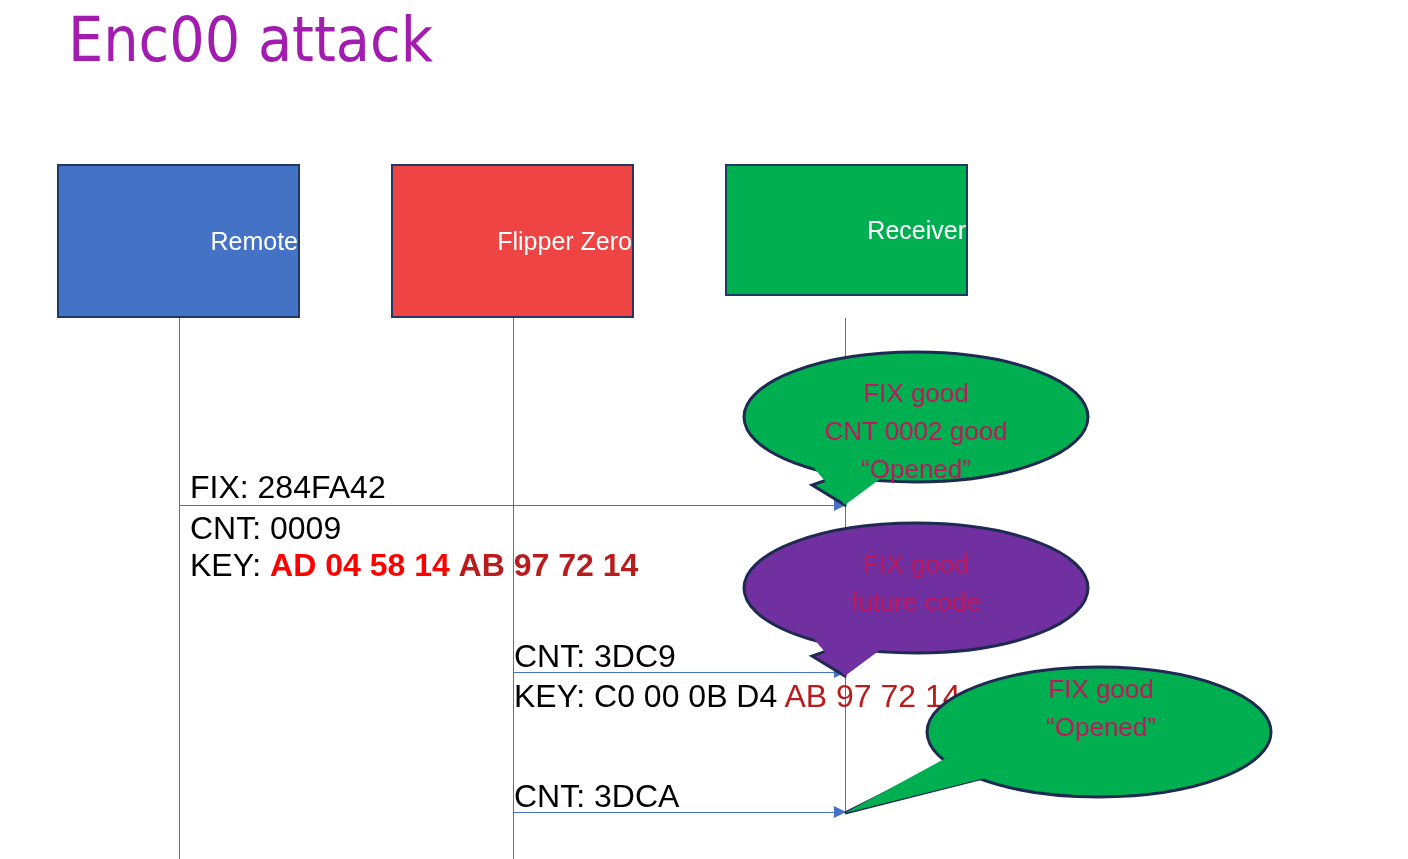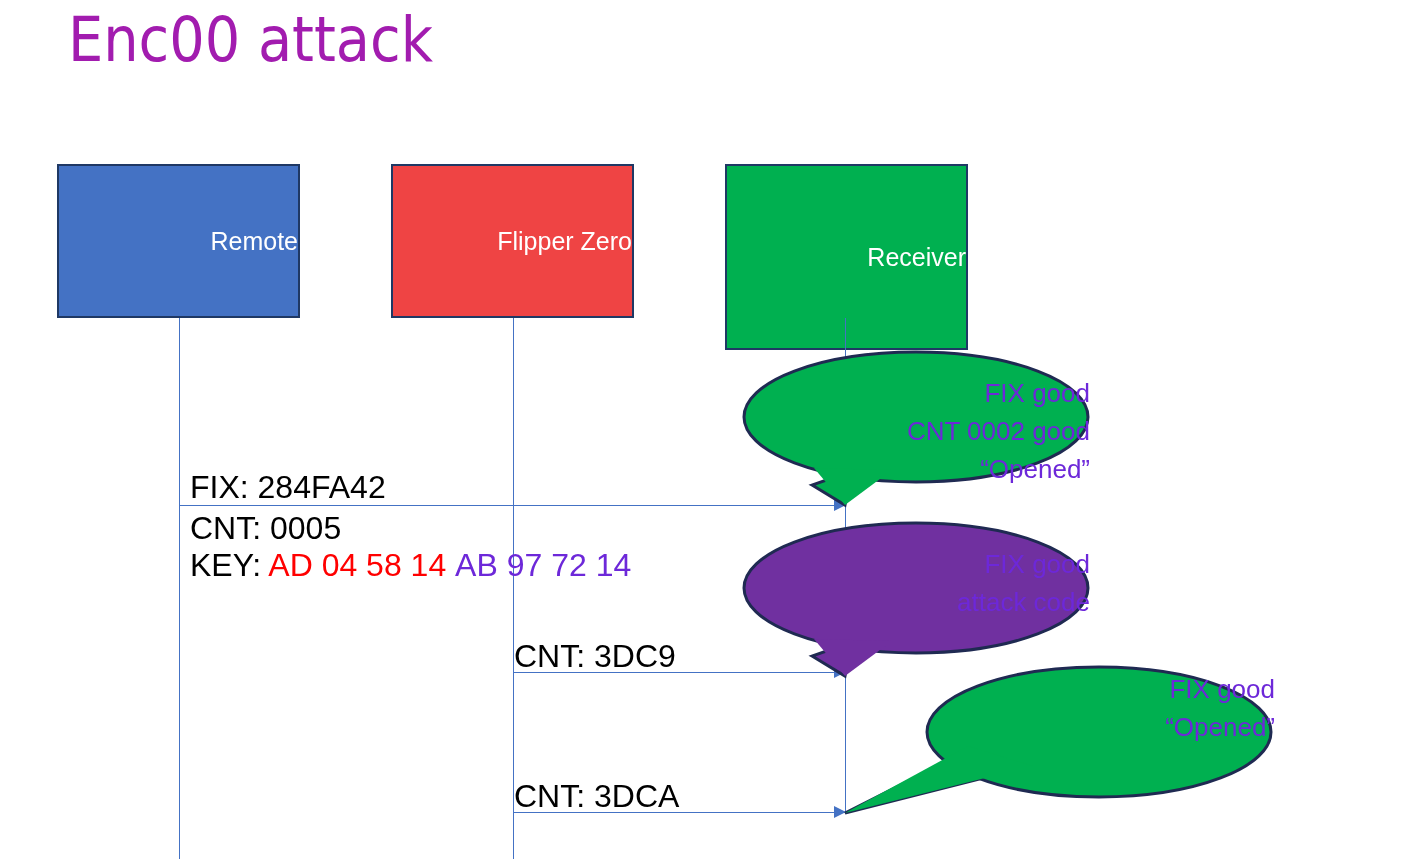--- a/index.html
+++ b/index.html
@@ -43,21 +43,21 @@
     align-items: center;
     justify-content: flex-end;
     color: #ffffff;
     font-size: 25px;
     line-height: 30px;
     font-weight: 400;
     text-align: center;
   }
   .actor-remote  { left: 57px;  top: 164px; width: 243px; height: 154px; background: #4472C4; }
   .actor-flipper { left: 391px; top: 164px; width: 243px; height: 154px; background: #ef4444; }
-  .actor-receiver{ left: 725px; top: 164px; width: 243px; height: 186px; background: #00B050; }
+  .actor-receiver{ left: 725px; top: 164px; width: 243px; height: 132px; background: #00B050; }
 
   
   .lifeline {
     position: absolute;
     width: 1px;
     background: #4472C4;
   }
   .lifeline-remote   { left: 179px; top: 318px; height: 541px; }
   .lifeline-flipper  { left: 513px; top: 318px; height: 541px; }
   .lifeline-receiver { left: 845px; top: 318px; height: 495px; }
@@ -85,22 +85,22 @@
 
   
   .msg-text {
     position: absolute;
     font-size: 32px;
     line-height: 34px;
     color: #000000;
     white-space: nowrap;
   }
   .red   { color: #FF0000; }
-  .green { color: #6d28d9; }
-  .bold  { font-weight: normal; }
+  .green { color: #b91c1c; }
+  .bold  { font-weight: bold; }
 
   .m1-fix { left: 190px; top: 470px; }
   .m1-cnt { left: 190px; top: 511px; }
   .m1-key { left: 190px; top: 548px; }
   .m2-cnt { left: 514px; top: 639px; }
   .m2-key { left: 514px; top: 679px; }
   .m3-cnt { left: 514px; top: 779px; }
   .m3-key { left: 514px; top: 819px; }
 
   
@@ -108,24 +108,24 @@
     position: absolute;
   }
   .bubble svg {
     position: absolute;
     left: 0;
     top: 0;
     overflow: visible;
   }
   .bubble-text {
     position: absolute;
-    color: #6d28d9;
+    color: #be185d;
     font-size: 26px;
     line-height: 38px;
-    text-align: right;
+    text-align: center;
     white-space: nowrap;
   }
 
   .bubble1 { left: 742px; top: 350px; width: 348px; height: 165px; }
   .bubble1 .bubble-text { left: 0; top: 24px; width: 348px; }
   .bubble2 { left: 742px; top: 521px; width: 348px; height: 165px; }
   .bubble2 .bubble-text { left: 0; top: 24px; width: 348px; }
   .bubble3 { left: 913px; top: 658px; width: 348px; height: 172px; }
   .bubble3 .bubble-text { left: 14px; top: 12px; width: 348px; }
 </style>
@@ -146,28 +146,31 @@
     <span>Receiver</span>
   </div>
 
   <div class="lifeline lifeline-remote"></div>
   <div class="lifeline lifeline-flipper"></div>
   <div class="lifeline lifeline-receiver"></div>
 
   <div class="msg-line arrow1-line"></div>
   <div class="msg-arrowhead arrow1-head"></div>
   <div class="msg-text m1-fix">FIX: 284FA42</div>
-  <div class="msg-text m1-cnt">CNT: 0005</div>
+  <div class="msg-text m1-cnt">CNT: 0009</div>
   <div class="msg-text m1-key">
     <span>KEY: </span><span class="red bold">AD 04 58 14</span><span>&nbsp;</span><span class="green bold">AB 97 72 14</span>
   </div>
 
   <div class="msg-line arrow2-line"></div>
   <div class="msg-arrowhead arrow2-head"></div>
   <div class="msg-text m2-cnt">CNT: 3DC9</div>
+  <div class="msg-text m2-key">
+    <span>KEY: C0 00 0B D4 </span><span class="green">AB 97 72 14</span>
+  </div>
 
   <div class="msg-line arrow3-line"></div>
   <div class="msg-arrowhead arrow3-head"></div>
   <div class="msg-text m3-cnt">CNT: 3DCA</div>
 
   <div class="bubble bubble1">
     <svg width="348" height="165" viewBox="0 0 348 165">
       <path d="M 70 135 L 103 155 L 110 121 Z" fill="#00B050" stroke="#1F2A52" stroke-width="3"></path>
       <ellipse cx="174" cy="67" rx="172" ry="65" fill="#00B050" stroke="#1F2A52" stroke-width="3"></ellipse>
       <path d="M 72 118 L 103 155 L 150 120 Z" fill="#00B050" stroke="none"></path>
@@ -180,21 +183,21 @@
   </div>
 
   <div class="bubble bubble2">
     <svg width="348" height="165" viewBox="0 0 348 165">
       <path d="M 70 135 L 103 155 L 110 121 Z" fill="#7030A0" stroke="#1F2A52" stroke-width="3"></path>
       <ellipse cx="174" cy="67" rx="172" ry="65" fill="#7030A0" stroke="#1F2A52" stroke-width="3"></ellipse>
       <path d="M 72 118 L 103 155 L 150 120 Z" fill="#7030A0" stroke="none"></path>
     </svg>
     <div class="bubble-text">
       <div>FIX good</div>
-      <div>attack code</div>
+      <div>future code</div>
     </div>
   </div>
 
   <div class="bubble bubble3">
     <svg width="360" height="172" viewBox="0 0 360 172">
       <path d="M 57 92 L -68 155 L 110 110 Z" fill="#00B050" stroke="#1F2A52" stroke-width="3"></path>
       <ellipse cx="186" cy="74" rx="172" ry="65" fill="#00B050" stroke="#1F2A52" stroke-width="3"></ellipse>
       <path d="M 55 88 L -68 155 L 120 108 Z" fill="#00B050" stroke="none"></path>
     </svg>
     <div class="bubble-text">

